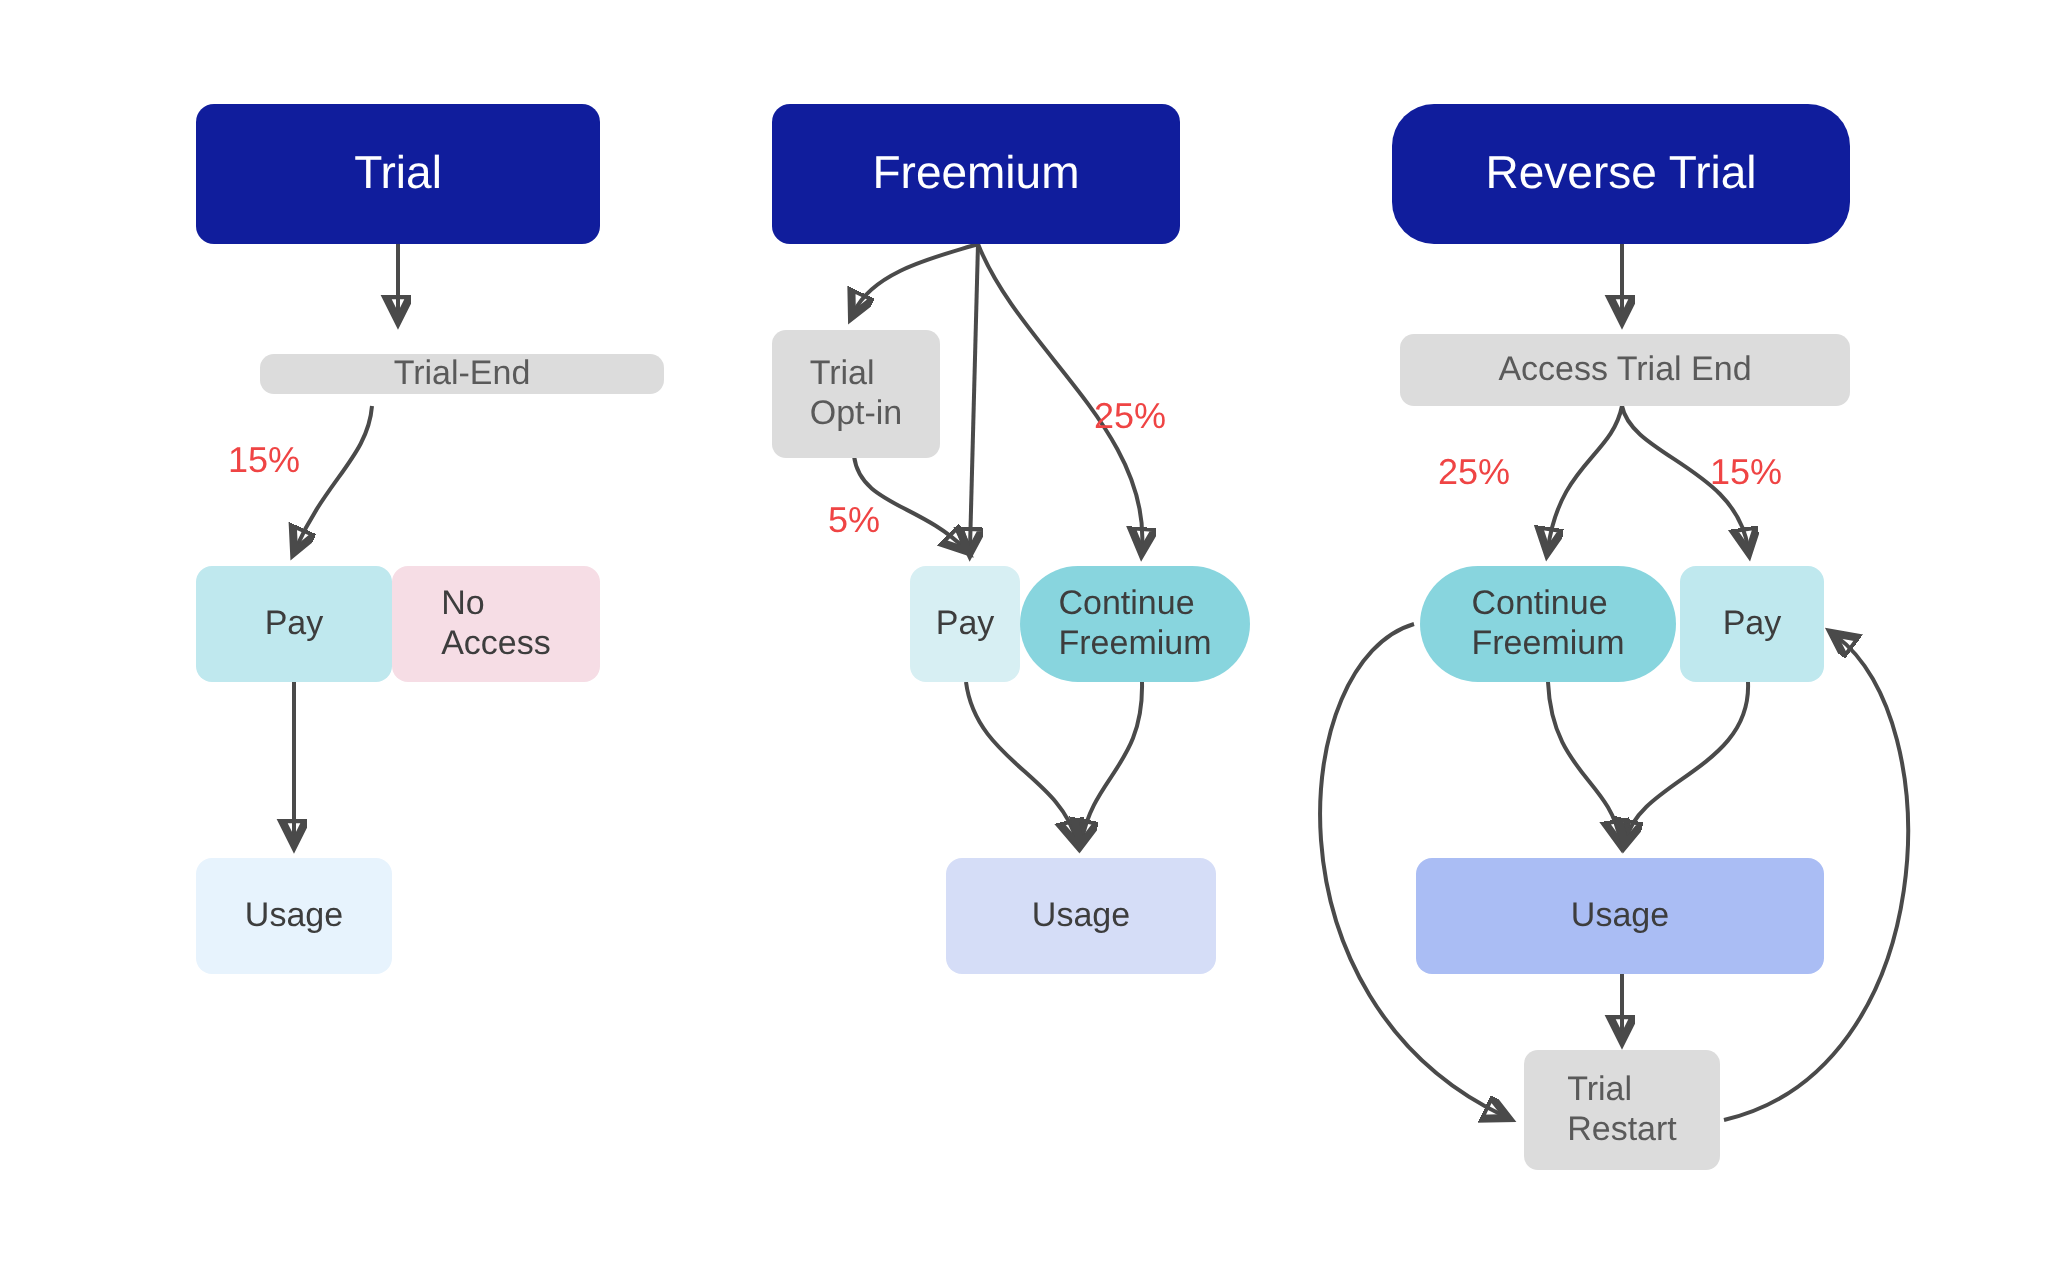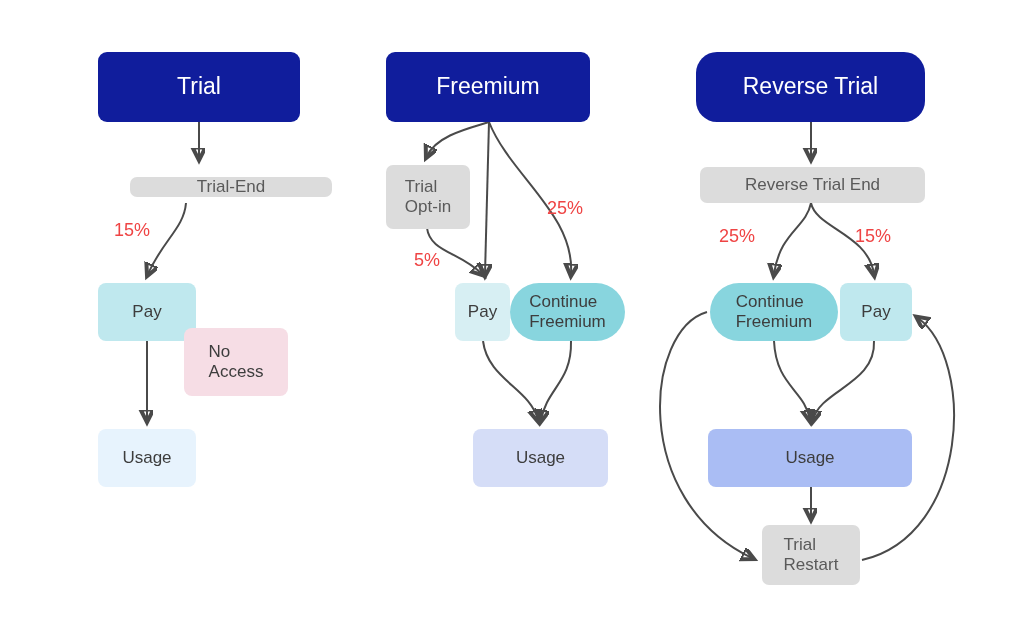--- a/index.html
+++ b/index.html
@@ -133,37 +133,37 @@
     <path d="M811,487 L811,518" marker-end="url(#arrowhead)"></path>
 
     <path d="M707,312 C645,330 630,500 752,558" marker-end="url(#arrowhead)"></path>
 
     <path d="M862,560 C970,535 975,360 918,318" marker-end="url(#arrowhead)"></path>
   </svg>
 
   <div class="node header" style="left:98px; top:52px; width:202px; height:70px;">Trial</div>
   <div class="node stage" style="left:98px; top:177px; width:202px; height:20px;margin-left:32px;">Trial-End</div>
   <div class="node pay" style="left:98px; top:283px; width:98px; height:58px;">Pay</div>
-  <div class="node noaccess" style="left:184px; top:283px; width:104px; height:68px;margin-top:45px;">No
+  <div class="node noaccess" style="left:196px; top:283px; width:104px; height:58px;">No
 Access</div>
   <div class="node usage-pale" style="left:98px; top:429px; width:98px; height:58px;">Usage</div>
   <div class="pct" style="left:114px; top:220px;">15%</div>
 
   <div class="node header" style="left:386px; top:52px; width:204px; height:70px;">Freemium</div>
   <div class="node stage" style="left:386px; top:165px; width:84px; height:64px;">Trial
 Opt-in</div>
   <div class="node pay-light" style="left:455px; top:283px; width:55px; height:58px;">Pay</div>
   <div class="node continue" style="left:510px; top:283px; width:115px; height:58px;">Continue
 Freemium</div>
   <div class="node usage-mid" style="left:473px; top:429px; width:135px; height:58px;">Usage</div>
   <div class="pct" style="left:414px; top:250px;">5%</div>
   <div class="pct" style="left:547px; top:198px;">25%</div>
 
   <div class="node header" style="left:696px; top:52px; width:229px; height:70px;border-radius:21px;">Reverse Trial</div>
-  <div class="node stage" style="left:700px; top:167px; width:225px; height:36px;">Reverse Trial End</div>
+  <div class="node stage" style="left:700px; top:167px; width:225px; height:36px;">Access Trial End</div>
   <div class="node continue" style="left:710px; top:283px; width:128px; height:58px;">Continue
 Freemium</div>
   <div class="node pay" style="left:840px; top:283px; width:72px; height:58px;">Pay</div>
   <div class="node usage-strong" style="left:708px; top:429px; width:204px; height:58px;">Usage</div>
   <div class="node stage" style="left:762px; top:525px; width:98px; height:60px;">Trial
 Restart</div>
   <div class="pct" style="left:719px; top:226px;">25%</div>
   <div class="pct" style="left:855px; top:226px;">15%</div>
 
 </div>

